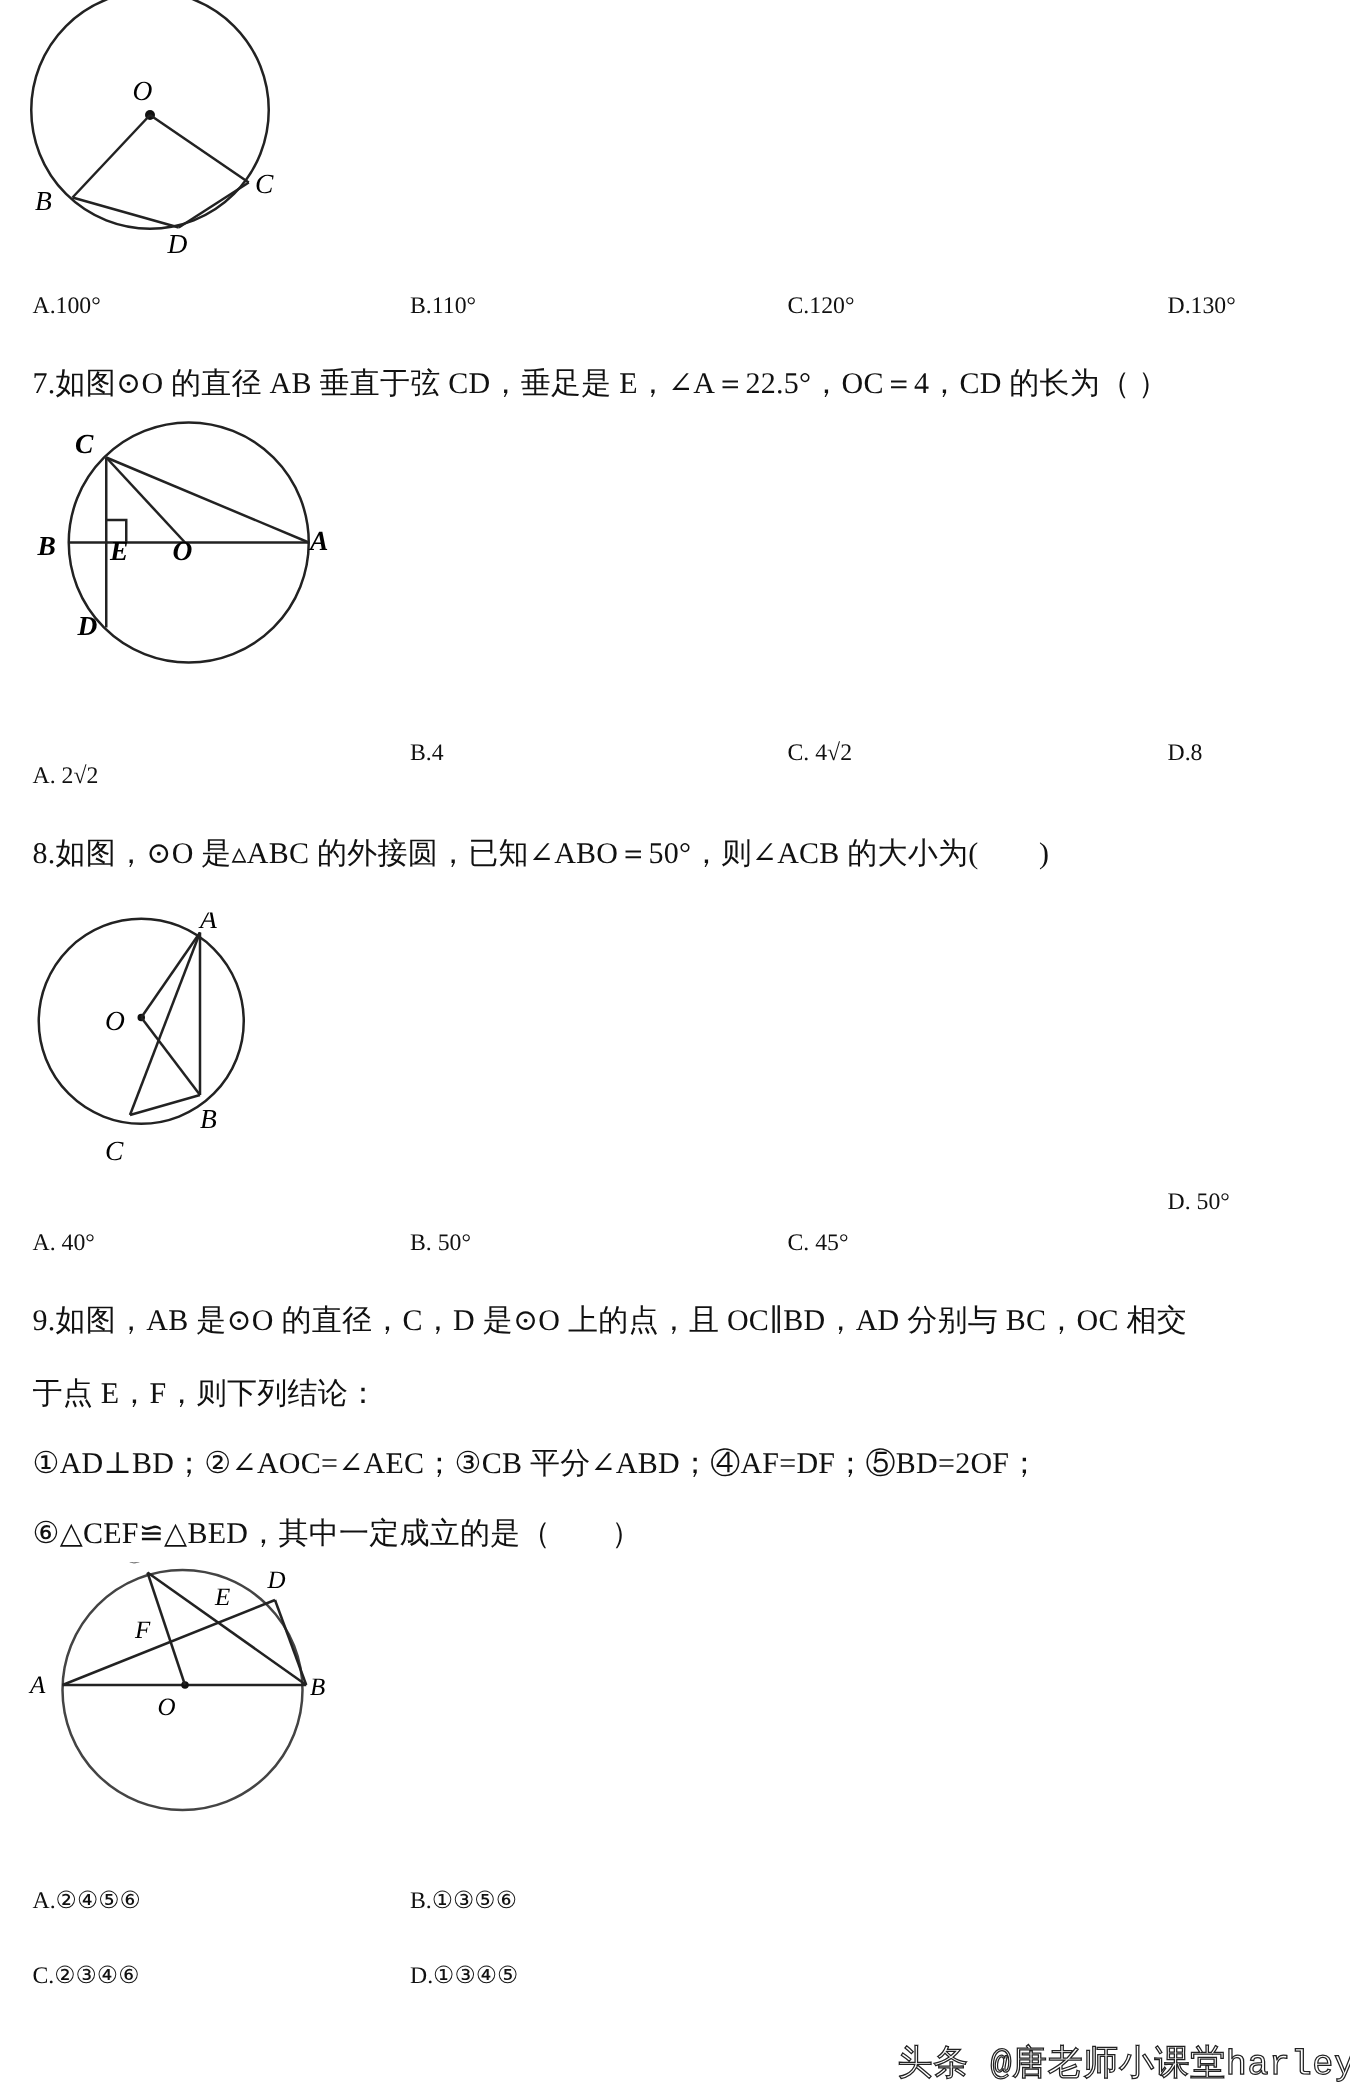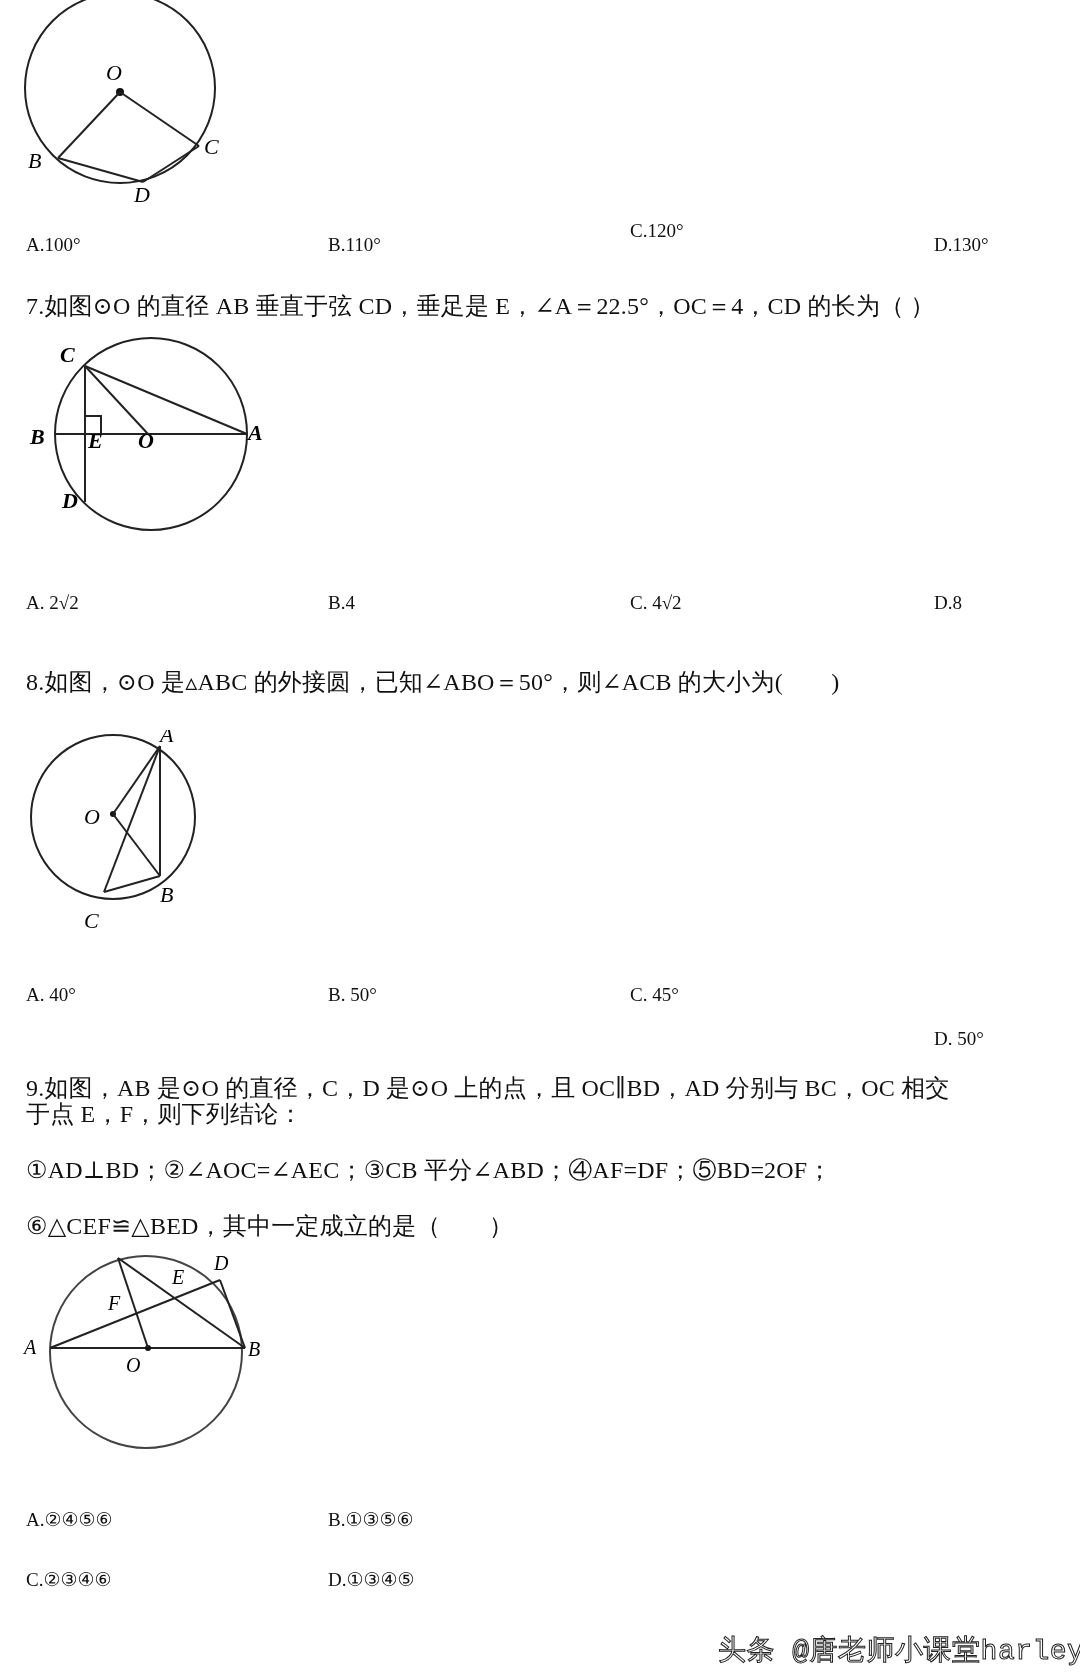--- a/index.html
+++ b/index.html
@@ -32,41 +32,41 @@
   <line x1="58" y1="158" x2="143" y2="182" stroke="#222" stroke-width="2"></line>
   <line x1="143" y1="182" x2="199" y2="146" stroke="#222" stroke-width="2"></line>
   <text x="106" y="80" font-size="22" font-style="italic">O</text>
   <text x="28" y="168" font-size="22" font-style="italic">B</text>
   <text x="204" y="154" font-size="22" font-style="italic">C</text>
   <text x="134" y="202" font-size="22" font-style="italic">D</text>
 </svg>
 
 <div class="opt" style="left:26px;top:234px">A.100°</div>
 <div class="opt" style="left:328px;top:234px">B.110°</div>
-<div class="opt" style="left:630px;top:220px">C.120°</div>
+<div class="opt" style="left:630px;top:234px">C.120°</div>
 <div class="opt" style="left:934px;top:234px">D.130°</div>
 
 <div class="line" style="top:290px">7.如图⊙O 的直径 AB 垂直于弦 CD，垂足是 E，∠A＝22.5°，OC＝4，CD 的长为（ ）</div>
 
 <svg class="abs" style="left:0;top:330px" width="300" height="220" viewBox="0 0 300 220">
   <circle cx="151" cy="104" r="96" fill="none" stroke="#222" stroke-width="2"></circle>
   <line x1="56" y1="104" x2="247" y2="104" stroke="#222" stroke-width="2"></line>
   <line x1="85" y1="36" x2="85" y2="172" stroke="#222" stroke-width="2"></line>
   <line x1="85" y1="36" x2="148" y2="104" stroke="#222" stroke-width="2"></line>
   <line x1="85" y1="36" x2="247" y2="104" stroke="#222" stroke-width="2"></line>
   <polyline points="85,86 101,86 101,104" fill="none" stroke="#222" stroke-width="2"></polyline>
   <text x="60" y="32" font-size="22" font-weight="bold" font-style="italic">C</text>
   <text x="30" y="114" font-size="22" font-weight="bold" font-style="italic">B</text>
   <text x="88" y="118" font-size="22" font-weight="bold" font-style="italic">E</text>
   <text x="138" y="118" font-size="22" font-weight="bold" font-style="italic">O</text>
   <text x="248" y="110" font-size="22" font-weight="bold" font-style="italic">A</text>
   <text x="62" y="178" font-size="22" font-weight="bold" font-style="italic">D</text>
 </svg>
 
-<div class="opt" style="left:26px;top:592px">A. 2√2</div>
+<div class="opt" style="left:26px;top:610px">A. 2√2</div>
 <div class="opt" style="left:328px;top:592px">B.4</div>
 <div class="opt" style="left:630px;top:592px">C. 4√2</div>
 <div class="opt" style="left:934px;top:592px">D.8</div>
 
 <div class="line" style="top:666px">8.如图，⊙O 是▵ABC 的外接圆，已知∠ABO＝50°，则∠ACB 的大小为(　　)</div>
 
 <svg class="abs" style="left:0;top:730px" width="260" height="220" viewBox="0 0 260 220">
   <circle cx="113" cy="87" r="82" fill="none" stroke="#222" stroke-width="2"></circle>
   <circle cx="113" cy="84" r="3" fill="#111"></circle>
   <line x1="160" y1="16" x2="113" y2="84" stroke="#222" stroke-width="2"></line>
@@ -76,23 +76,23 @@
   <line x1="104" y1="162" x2="160" y2="146" stroke="#222" stroke-width="2"></line>
   <text x="160" y="12" font-size="22" font-style="italic">A</text>
   <text x="84" y="94" font-size="22" font-style="italic">O</text>
   <text x="160" y="172" font-size="22" font-style="italic">B</text>
   <text x="84" y="198" font-size="22" font-style="italic">C</text>
 </svg>
 
 <div class="opt" style="left:26px;top:984px">A. 40°</div>
 <div class="opt" style="left:328px;top:984px">B. 50°</div>
 <div class="opt" style="left:630px;top:984px">C. 45°</div>
-<div class="opt" style="left:934px;top:1028px">D. 50°</div>
+<div class="opt" style="left:934px;top:951px">D. 50°</div>
 
-<div class="line" style="top:1072px">9.如图，AB 是⊙O 的直径，C，D 是⊙O 上的点，且 OC∥BD，AD 分别与 BC，OC 相交</div>
+<div class="line" style="top:1040px">9.如图，AB 是⊙O 的直径，C，D 是⊙O 上的点，且 OC∥BD，AD 分别与 BC，OC 相交</div>
 <div class="line" style="top:1098px">于点 E，F，则下列结论：</div>
 <div class="line" style="top:1154px">①AD⊥BD；②∠AOC=∠AEC；③CB 平分∠ABD；④AF=DF；⑤BD=2OF；</div>
 <div class="line" style="top:1210px">⑥△CEF≌△BED，其中一定成立的是（　　）</div>
 
 <svg class="abs" style="left:0;top:1250px" width="280" height="210" viewBox="0 0 280 210">
   <circle cx="146" cy="102" r="96" fill="none" stroke="#444" stroke-width="2"></circle>
   <line x1="50" y1="98" x2="245" y2="98" stroke="#222" stroke-width="2"></line>
   <circle cx="148" cy="98" r="3" fill="#111"></circle>
   <line x1="118" y1="8" x2="148" y2="98" stroke="#222" stroke-width="2"></line>
   <line x1="118" y1="8" x2="245" y2="98" stroke="#222" stroke-width="2"></line>

